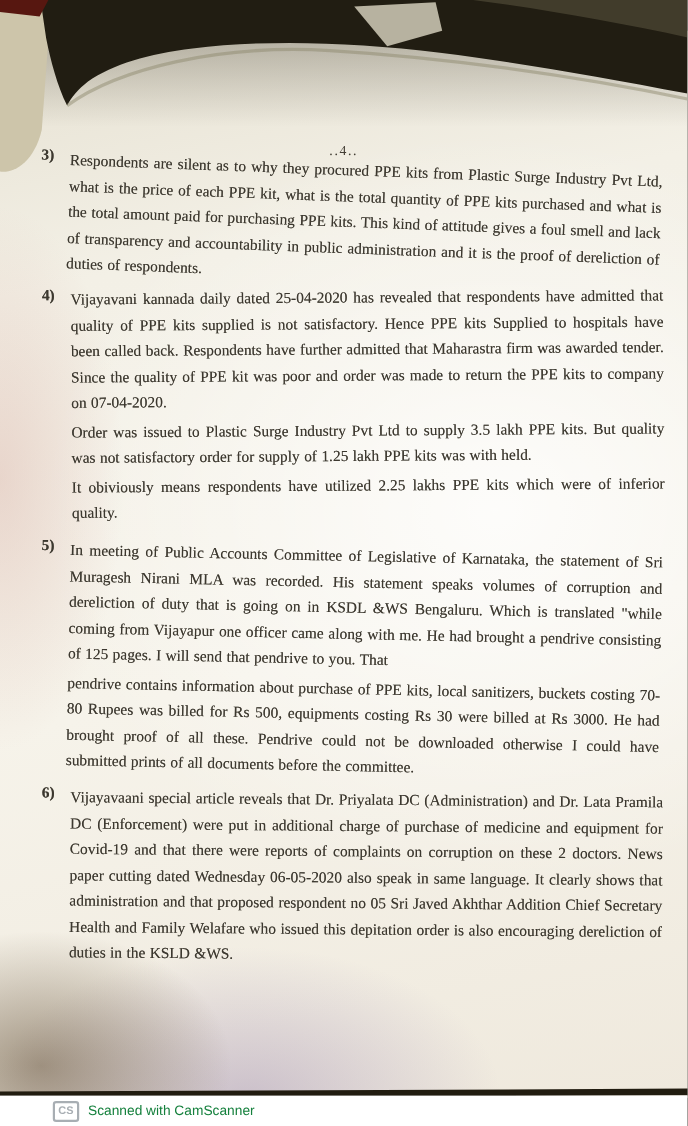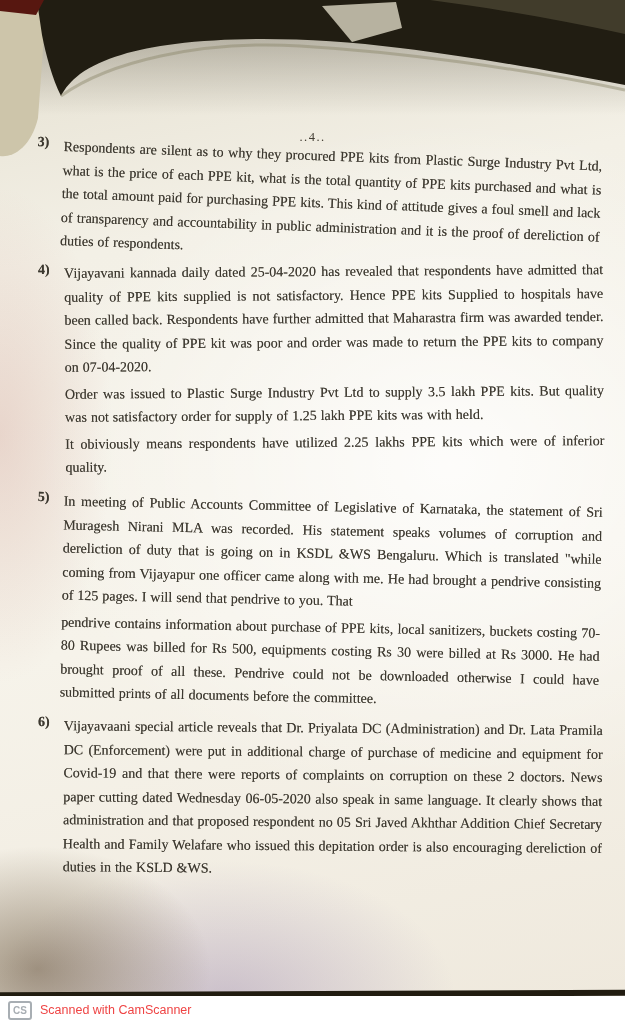--- a/index.html
+++ b/index.html
@@ -39,22 +39,22 @@
 
   
   .table-edge{position:absolute;left:-2px;top:991px;width:630px;height:6px;
     background:#211c10;transform:rotate(-0.25deg);z-index:2;}
   .bottom-strip{position:absolute;left:0;top:996px;width:625px;height:28px;
     background:#ffffff;display:flex;align-items:center;gap:8px;
     padding-left:8px;box-sizing:border-box;z-index:3;
     font-family:"Liberation Sans", sans-serif;}
   .cs-badge{display:flex;align-items:center;justify-content:center;
     width:20px;height:15px;border:2px solid #a8aeb3;border-radius:3px;
-    font-size:10px;font-weight:bold;color:#a8aeb3;}
-  .cs-text{font-size:12.5px;color:#ef4444;}
+    font-size:10px;font-weight:bold;color:#a8aeb3;margin-left:40px;}
+  .cs-text{font-size:12.5px;color:#15803d;}
 </style>
 </head>
 <body>
 
 <div class="scene">
 
   <div class="paper">
     <div class="pagenum">..4..</div>
 
     <div class="content">

